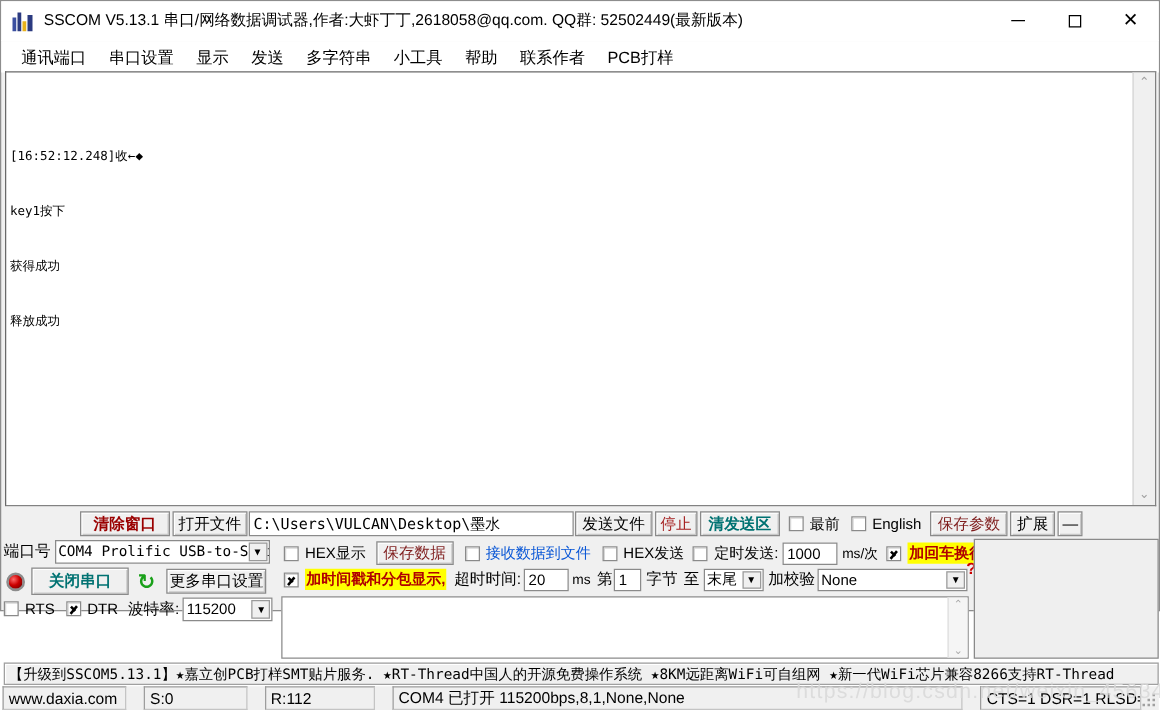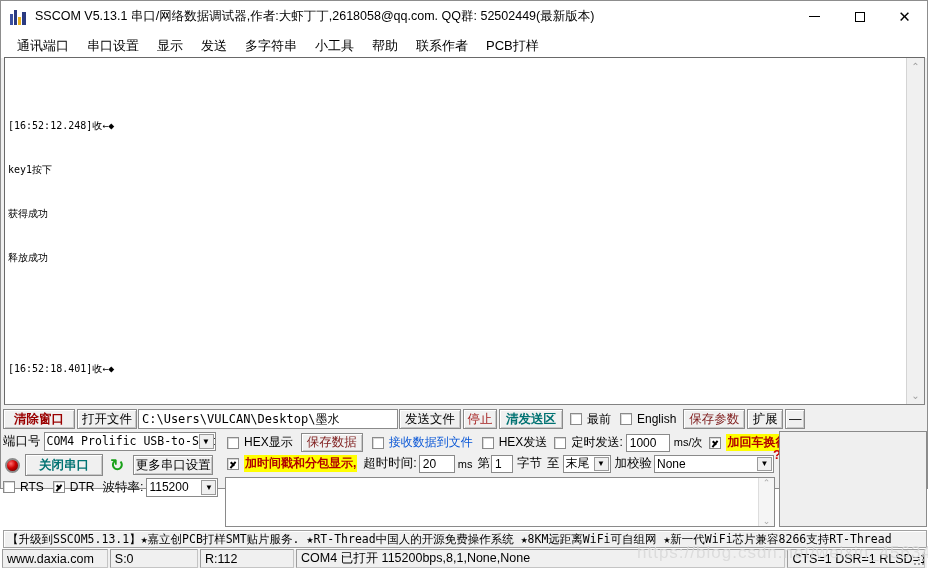--- a/index.html
+++ b/index.html
@@ -54,21 +54,21 @@
     font-size:10px;line-height:14.6px;color:#000;white-space:pre;
   }
   .recvtext .blk{margin-bottom:9px;}
   .vscroll{
     width:17px;flex:0 0 auto;background:#f0f0f0;border-left:1px solid #d4d4d4;
     display:flex;flex-direction:column;justify-content:space-between;align-items:center;
   }
   .vscroll .arr{font-size:10px;color:#a0a0a0;height:17px;line-height:17px;}
   
   .row1{
-    position:absolute;left:2px;top:407px;width:924px;height:22px;display:flex;align-items:center;
+    position:absolute;left:2px;top:407px;width:924px;height:22px;display:flex;align-items:center;justify-content:center;
   }
   .btn{
     border:1px solid #8a8a8a;background:#f0f0f0;box-sizing:border-box;
     display:flex;align-items:center;justify-content:center;
     font-size:12.5px;color:#000;cursor:default;white-space:nowrap;
     box-shadow:inset 1px 1px 0 #ffffff, inset -1px -1px 0 #c8c8c8;
   }
   .btn.red{color:#9a0000;font-weight:bold;}
   .btn.teal{color:#007272;font-weight:bold;}
   .btn.green{color:#7f1d1d;}
@@ -156,21 +156,21 @@
     box-shadow:inset 1px 1px 0 #ffffff;
   }
   
   .statusbar{
     position:absolute;left:1px;top:548px;width:925px;height:19px;
     display:flex;align-items:stretch;background:#f0f0f0;font-size:12.5px;color:#000;
   }
   .scell{
     border:1px solid #c4c4c4;border-top-color:#9d9d9d;border-left-color:#9d9d9d;
     box-sizing:border-box;display:flex;align-items:center;padding-left:4px;
-    white-space:nowrap;overflow:hidden;margin-right:2px;
+    white-space:nowrap;overflow:hidden;margin-right:14px;
   }
   .grip{
     position:absolute;right:2px;bottom:2px;width:12px;height:12px;
   }
   .grip i{position:absolute;width:2px;height:2px;background:#a0a0a0;}
   .wm{
     position:absolute;left:636px;top:542px;font-size:17px;color:#d9d9d9;
     font-family:"Liberation Sans",sans-serif;letter-spacing:1px;pointer-events:none;
     opacity:.85;
   }
@@ -213,26 +213,20 @@
     <div class="mi">PCB打样</div>
   </div>
 
   <div class="recvwrap">
     <div class="recvtext">
       <div class="blk">
         <div>[16:52:12.248]收←◆</div>
         <div>key1按下</div>
         <div>获得成功</div>
         <div>释放成功</div>
-      </div>
-      <div class="blk">
-        <div>[16:52:18.401]收←◆</div>
-        
-        
-        
       </div>
       
       
     </div>
     <div class="vscroll">
       <div class="arr">⌃</div>
       <div class="arr">⌄</div>
     </div>
   </div>
 

